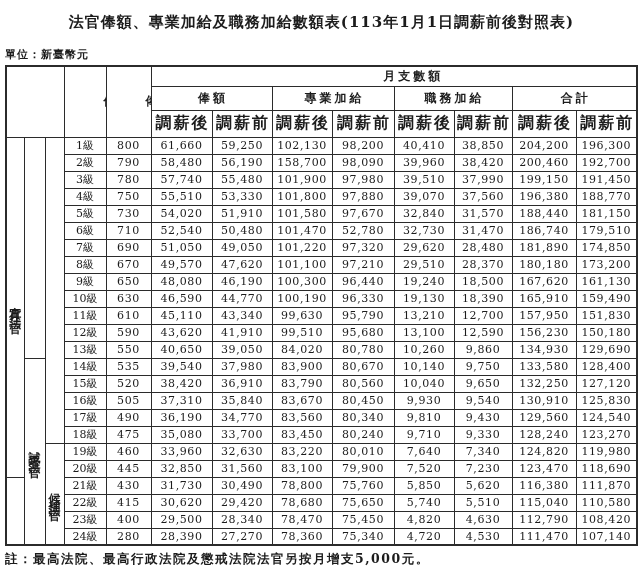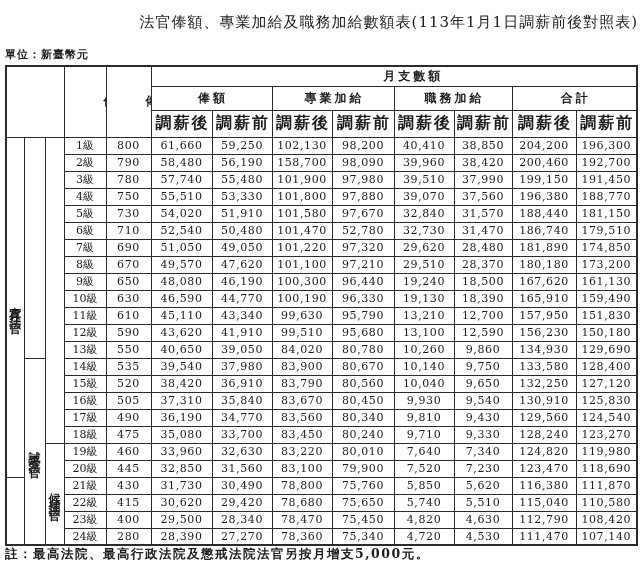--- a/index.html
+++ b/index.html
@@ -5,23 +5,23 @@
   * { margin: 0; padding: 0; box-sizing: border-box; }
   html, body { background: #ffffff; }
   body {
     width: 641px; height: 571px;
     font-family: "DejaVu Serif", "Liberation Serif", serif;
     color: #1c1c1c;
     overflow: hidden;
   }
   .page { padding: 13px 3px 0 5px; }
   .doc-title {
-    text-align: right;
+    text-align: center;
     font-size: 15px;
-    font-weight: 400;
+    font-weight: 700;
     letter-spacing: 1px;
     white-space: nowrap;
   }
   .unit-line {
     width: 633px;
     text-align: left;
     font-size: 11px;
     font-weight: 600;
     margin: 15px 0 3px 0;
     letter-spacing: 1px;
@@ -58,20 +58,21 @@
     letter-spacing: 5px;
     font-size: 12px;
     font-weight: 600;
     line-height: 1;
     margin: 0 auto;
     display: block;
   }
   .note-line {
     font-size: 12.5px;
     font-weight: 600;
+    margin-top: 5px;
     letter-spacing: 1.5px;
   }
 </style>
 </head>
 <body>
 
 <div class="page">
 
   <div class="doc-title">法官俸額、專業加給及職務加給數額表(113年1月1日調薪前後對照表)</div>
 

